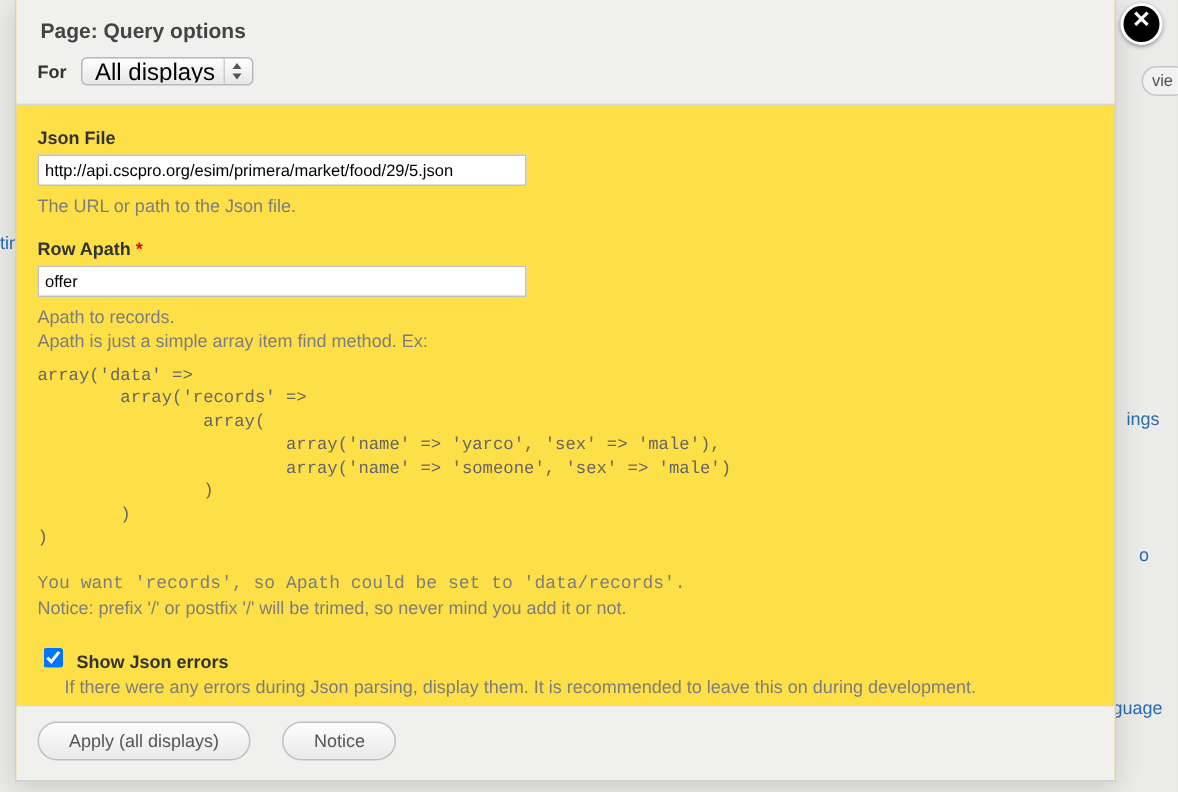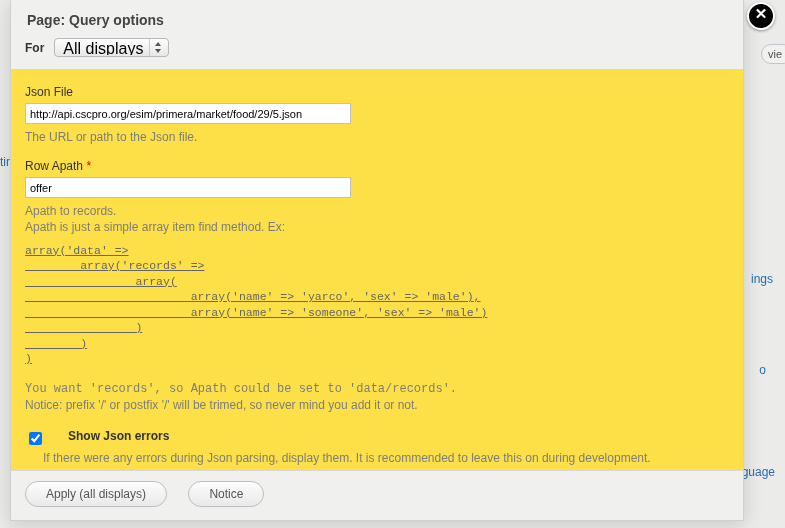--- a/index.html
+++ b/index.html
@@ -144,21 +144,21 @@
   border-top: 4px solid #555;
 }
 
 .dlg-body {
   padding: 15px 14px 0 14px;
 }
 .field {
   margin-bottom: 14px;
 }
 .field-label {
-  font-weight: normal;
+  font-weight: bold;
   font-size: 12px;
   margin-bottom: 4px;
 }
 .req {
   color: #d00;
 }
 .field input[type=text] {
   font-family: inherit;
   font-size: 11px;
   padding: 2px 4px;
@@ -173,26 +173,25 @@
   margin-top: 5px;
   line-height: 1.35;
 }
 .pre {
   font-family: "Courier New", monospace;
   font-size: 11.5px;
   color: #666;
   white-space: pre;
   line-height: 1.35;
   margin: 7px 0 6px 0;
-  text-decoration: underline;
 }
 .cb-row {
   display: flex;
-  align-items: flex-start;
-  gap: 23px;
+  align-items: flex-end;
+  gap: 6px;
   margin-bottom: 3px;
 }
 .cb-row input[type=checkbox] {
   width: 13px; height: 13px;
 }
 .cb-row label {
   font-weight: bold;
   font-size: 12px;
   color: #333;
 }

